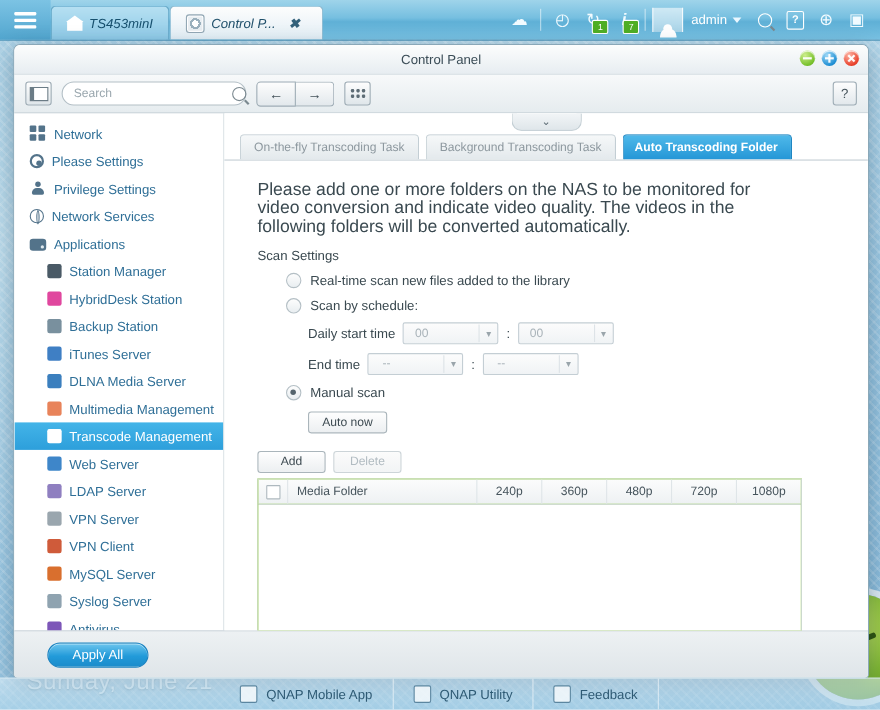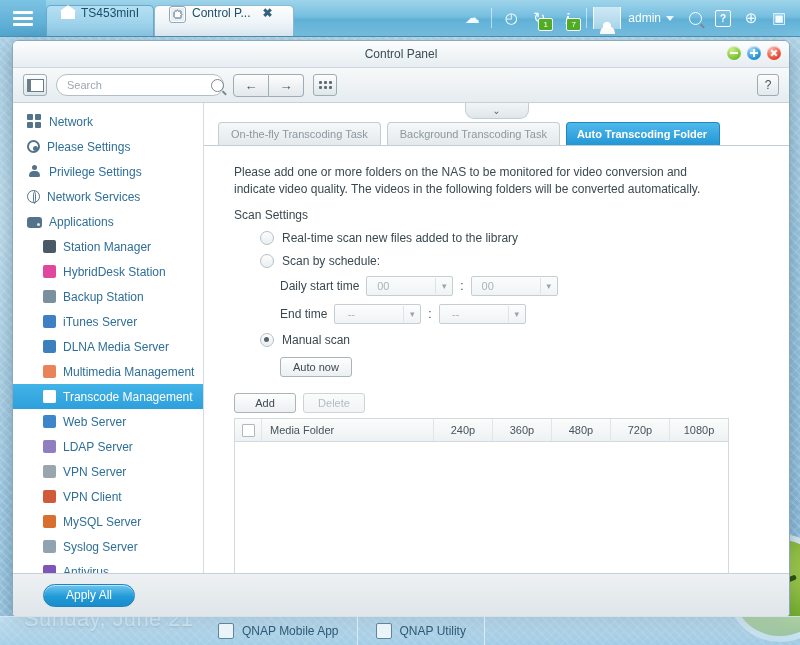--- a/index.html
+++ b/index.html
@@ -22,22 +22,22 @@
     box-shadow:0 0 0 6px rgba(235,242,246,.85),0 2px 6px rgba(0,0,0,.3);}
   #desk-gauge:after{content:"";position:absolute;left:14px;top:44px;width:52px;height:5px;border-radius:3px;
     background:#31560d;transform:rotate(-22deg);}
   
   #topbar{position:absolute;left:0;top:0;width:800px;height:36px;
     background:linear-gradient(180deg,#9fd4ea 0%,#76bfe0 45%,#5fb0d6 55%,#79c2e3 100%);
     border-bottom:1px solid #4a93b8;display:flex;align-items:center;}
   #hamburger{width:46px;height:36px;display:flex;flex-direction:column;justify-content:center;
     align-items:center;gap:3px;background:linear-gradient(180deg,#7cc3e4,#52a6cf);cursor:pointer;}
   #hamburger i{display:block;width:20px;height:3px;background:#fff;border-radius:1px;}
-  .navtab{height:30px;display:flex;align-items:flex-start;gap:6px;padding:0 14px;margin-top:5px;
-    border-radius:5px 5px 0 0;font-size:12px;color:#17506e;white-space:nowrap;cursor:pointer;}
+  .navtab{height:30px;display:flex;align-items:center;gap:6px;padding:0 14px;margin-top:5px;
+    border-radius:5px 5px 0 0;font-size:12px;color:#17506e;white-space:nowrap;cursor:pointer;font-style:italic;}
   .navtab.host{background:linear-gradient(180deg,#b6e0f2,#8dc9e6);border:1px solid #68a9c8;border-bottom:none;}
   .navtab.app{background:linear-gradient(180deg,#fdfdfd,#e2eef5);border:1px solid #8fb9cf;border-bottom:none;
     color:#20506b;min-width:110px;}
   .navtab .x{margin-left:6px;font-size:12px;color:#33617a;font-weight:bold;}
   .ico-home{width:14px;height:13px;position:relative;flex:none;}
   .ico-home:before{content:"";position:absolute;left:0;top:4px;width:14px;height:9px;background:#fff;}
   .ico-home:after{content:"";position:absolute;left:-1px;top:-1px;border-left:8px solid transparent;
     border-right:8px solid transparent;border-bottom:6px solid #fff;}
   .ico-gear-sm{width:15px;height:15px;border-radius:3px;flex:none;
     background:radial-gradient(circle at 50% 50%,#fff 0 3px,#9ab0bd 3px 5px,#e8eef2 5px);
@@ -128,21 +128,21 @@
     border:1px solid #c3ced4;border-top:none;border-radius:0 0 9px 9px;
     background:linear-gradient(180deg,#f2f5f7,#dfe6ea);display:flex;align-items:center;justify-content:center;
     color:#5c6b74;font-size:10px;cursor:pointer;z-index:3;}
   #tabbar{height:26px;margin-top:16px;padding-left:14px;display:flex;align-items:flex-end;gap:6px;
     border-bottom:1px solid #c3ced4;}
   .ctab{height:22px;padding:0 12px;display:flex;align-items:center;font-size:11px;border:1px solid #c3ced4;
     border-bottom:none;border-radius:4px 4px 0 0;background:linear-gradient(180deg,#f6f8f9,#e3e9ec);
     color:#8d989f;cursor:pointer;white-space:nowrap;}
   .ctab.active{background:linear-gradient(180deg,#4fb9ea,#2496d6);border-color:#1f86c2;color:#fff;font-weight:bold;padding-left:10px;}
   #pane{flex:1;overflow:hidden;padding:18px 28px 0 30px;position:relative;}
-  #desc{font-size:12px;line-height:17px;color:#3a4950;max-width:490px;}
+  #desc{font-size:16px;line-height:17px;color:#3a4950;max-width:490px;}
   #scan-head{margin-top:10px;font-size:12px;color:#3a4950;}
   .radio-row{display:flex;align-items:center;gap:8px;margin-top:9px;padding-left:26px;font-size:12px;color:#3a4950;}
   .radio{width:12px;height:12px;border-radius:50%;border:1px solid #b4bfc5;
     background:linear-gradient(180deg,#fdfdfd,#e9eef1);flex:none;position:relative;cursor:pointer;}
   .radio.on:after{content:"";position:absolute;left:2.5px;top:2.5px;width:5px;height:5px;border-radius:50%;background:#55646d;}
   .field-row{display:flex;align-items:center;gap:7px;margin-top:8px;padding-left:46px;font-size:12px;color:#3a4950;}
   .lbl-w{display:inline-block;}
   .sel{height:18px;border:1px solid #c4ced4;border-radius:2px;background:linear-gradient(180deg,#fcfcfc,#f0f3f5);
     display:flex;align-items:center;color:#a9b3b9;font-size:11px;cursor:pointer;gap:36px;}
   .sel .v{padding:0 6px;min-width:20px;text-align:center;}
@@ -450,13 +450,17 @@
 
 <div id="taskbar">
     <div class="tk">
       <span class="tk-ico"></span>
       <span>QNAP Mobile App</span>
     </div>
     <div class="tk">
       <span class="tk-ico"></span>
       <span>QNAP Utility</span>
     </div>
+    <div class="tk">
+      <span class="tk-ico"></span>
+      <span>Feedback</span>
+    </div>
   </div>
 
 </body></html>

